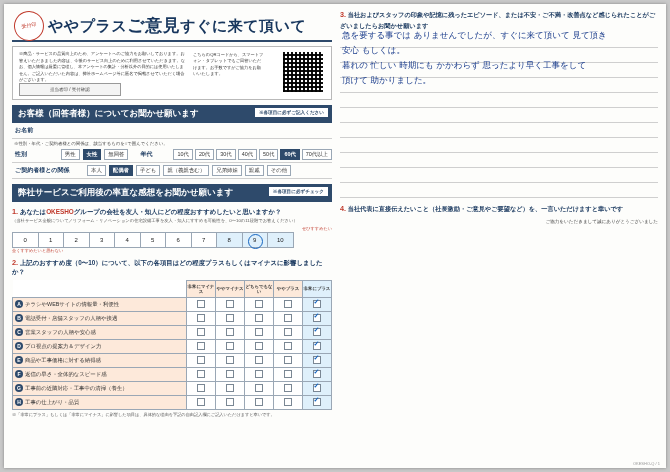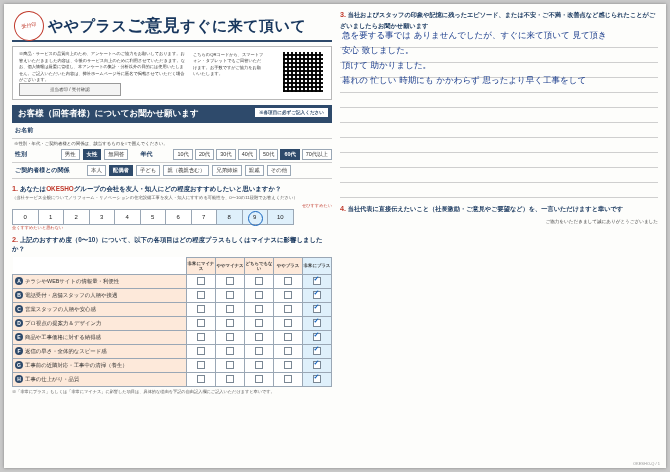--- a/index.html
+++ b/index.html
@@ -184,20 +184,24 @@
         <span class="opt">本人</span>
         <span class="opt sel">配偶者</span>
         <span class="opt">子ども</span>
         <span class="opt">親（義親含む）</span>
         <span class="opt">兄弟姉妹</span>
         <span class="opt">親戚</span>
         <span class="opt">その他</span>
       </div>
     </div>
 
+    <div class="bar">
+      <span>弊社サービスご利用後の率直な感想をお聞かせ願います</span>
+      <span class="req">※各項目に必ずチェック</span>
+    </div>
 
     <div class="qtitle">
       <span class="num">1.</span>
       <span>あなたは</span><span class="ok">OKESHO</span><span>グループの会社を友人・知人にどの程度おすすめしたいと思いますか？</span>
     </div>
     <div class="qsub">（当社サービス全般について／リフォーム・リノベーションの住宅設備工事を友人・知人にすすめる可能性を、0〜10の11段階でお答えください）</div>
 
     <div style="position:relative;">
       <div style="font-size:4.2px;color:#c0392b;text-align:right;">ぜひすすめたい</div>
       <div class="scale">
@@ -306,28 +310,28 @@
     <div class="rq">
       <span class="num">3.</span>
       <span>当社およびスタッフの印象や記憶に残ったエピソード、または不安・ご不満・改善点など感じられたことがございましたらお聞かせ願います</span>
     </div>
 
     <div class="lines">
       <div class="line">
           <span class="hw">急を要する事では ありませんでしたが、すぐに来て頂いて 見て頂き</span>
         </div>
       <div class="line">
-          <span class="hw">安心 致しました。</span>
+          <span class="hw">安心 もしくは。</span>
+        </div>
+      <div class="line">
+          <span class="hw">暮れの 忙しい 時期にも かかわらず 思ったより早く工事をして</span>
         </div>
       <div class="line">
           <span class="hw">頂けて 助かりました。</span>
         </div>
-      <div class="line">
-          <span class="hw">暮れの 忙しい 時期にも かかわらず 思ったより早く工事をして</span>
-        </div>
       <div class="line"></div>
       <div class="line"></div>
       <div class="line"></div>
       <div class="line"></div>
       <div class="line"></div>
       <div class="line"></div>
       <div class="line"></div>
     </div>
 
     <div class="rq" style="margin-top:6px;">

